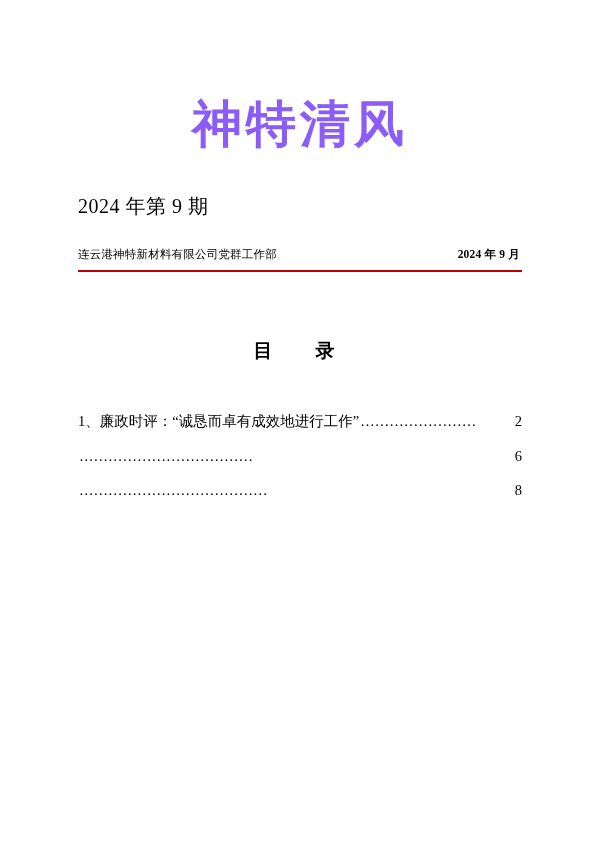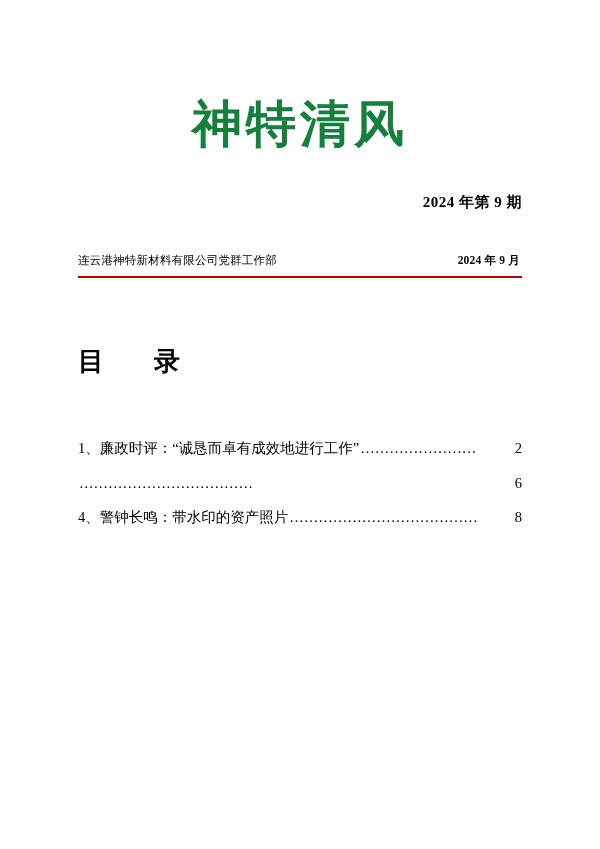--- a/index.html
+++ b/index.html
@@ -17,66 +17,66 @@
   .page {
     position: relative;
     width: 600px;
     height: 849px;
     box-sizing: border-box;
     padding: 0 78px;
   }
   .masthead {
     text-align: center;
     margin-top: 96px;
-    color: #15803d;
+    color: #8b5cf6;
     font-size: 50px;
     font-weight: bold;
     letter-spacing: 4px;
     line-height: 1.1;
     font-family: "DejaVu Serif", "Liberation Serif", serif;
   }
   .issue {
-    text-align: right;
+    text-align: left;
     margin-top: 42px;
-    font-size: 15px;
-    font-weight: bold;
+    font-size: 20px;
+    font-weight: normal;
     letter-spacing: 0.5px;
   }
   .byline-row {
     display: flex;
     justify-content: space-between;
     align-items: flex-start;
-    margin-top: 42px;
+    margin-top: 28px;
     font-size: 11.5px;
     line-height: 1.2;
   }
   .byline-left {
     letter-spacing: 0.2px;
   }
   .byline-right {
     letter-spacing: 0.2px;
     padding-right: 2px;
     font-weight: bold;
   }
   .rule {
     margin-top: 8px;
     height: 2px;
     background: #c00000;
     width: 100%;
   }
   .toc-title {
-    text-align: left;
+    text-align: center;
     margin-top: 66px;
-    font-size: 26px;
+    font-size: 19px;
     font-weight: bold;
     letter-spacing: 12px;
     font-family: "DejaVu Serif", "Liberation Serif", serif;
   }
   .toc {
-    margin-top: 60px;
+    margin-top: 48px;
   }
   .toc-item {
     display: flex;
     align-items: baseline;
     font-size: 14.5px;
     line-height: 1.3;
     margin-bottom: 16px;
     white-space: nowrap;
   }
   .toc-text {
@@ -122,20 +122,19 @@
       <span class="toc-page">2</span>
     </div>
 
 
     <div class="toc-item">
       <span class="toc-leader">………………………………</span>
       <span class="toc-page">6</span>
     </div>
 
     <div class="toc-item">
-      <span class="toc-text">4、警钟长鸣：带水印的资产照片</span>
       <span class="toc-leader">…………………………………</span>
       <span class="toc-page">8</span>
     </div>
 
   </div>
 
 </div>
 
 </body></html>

